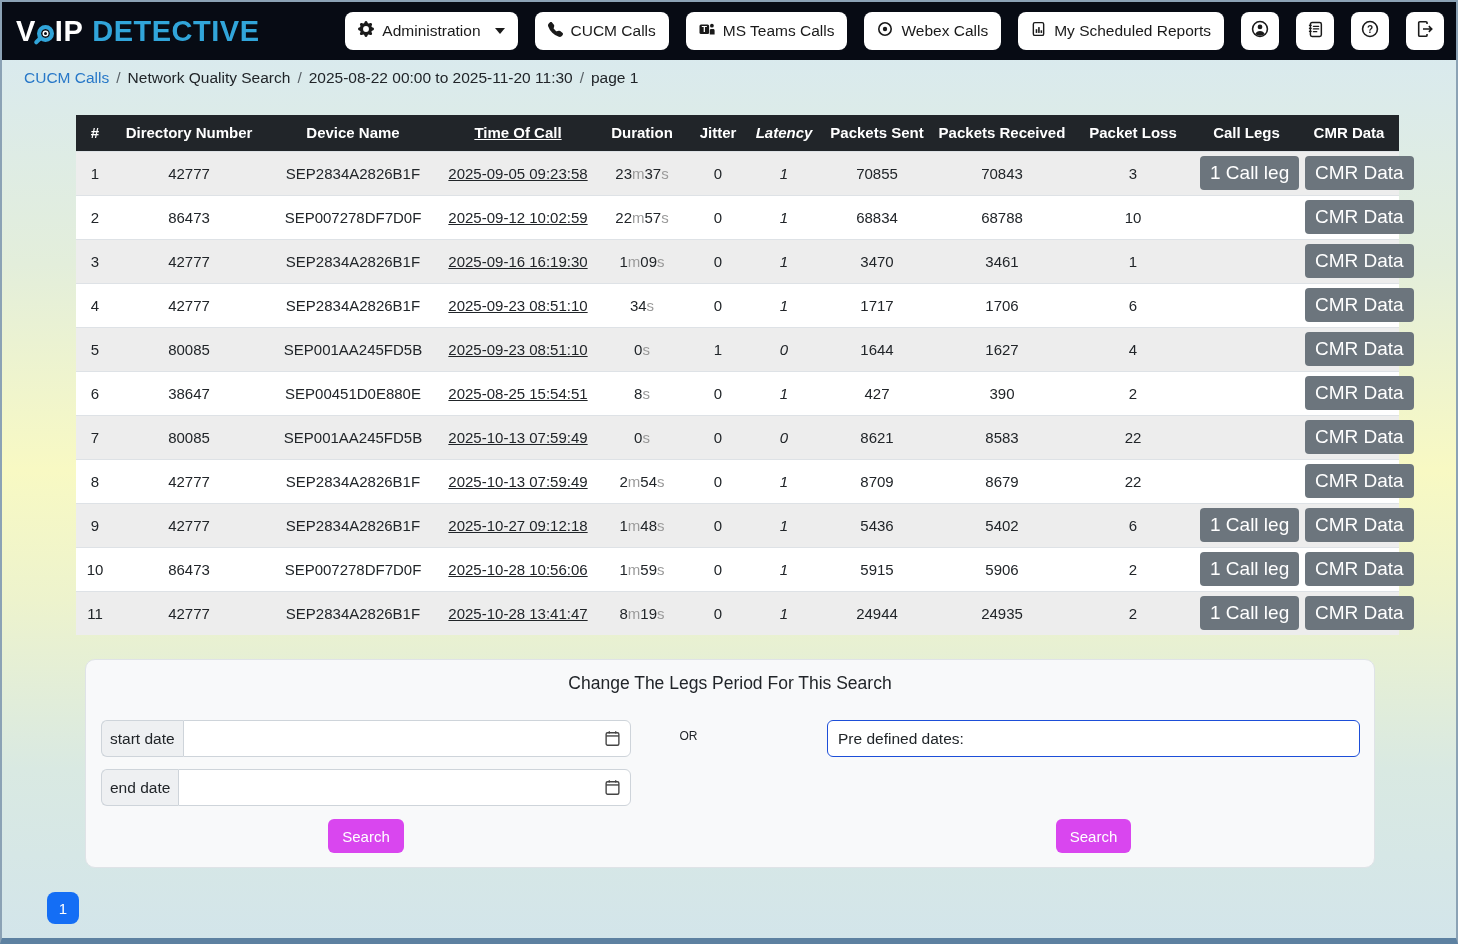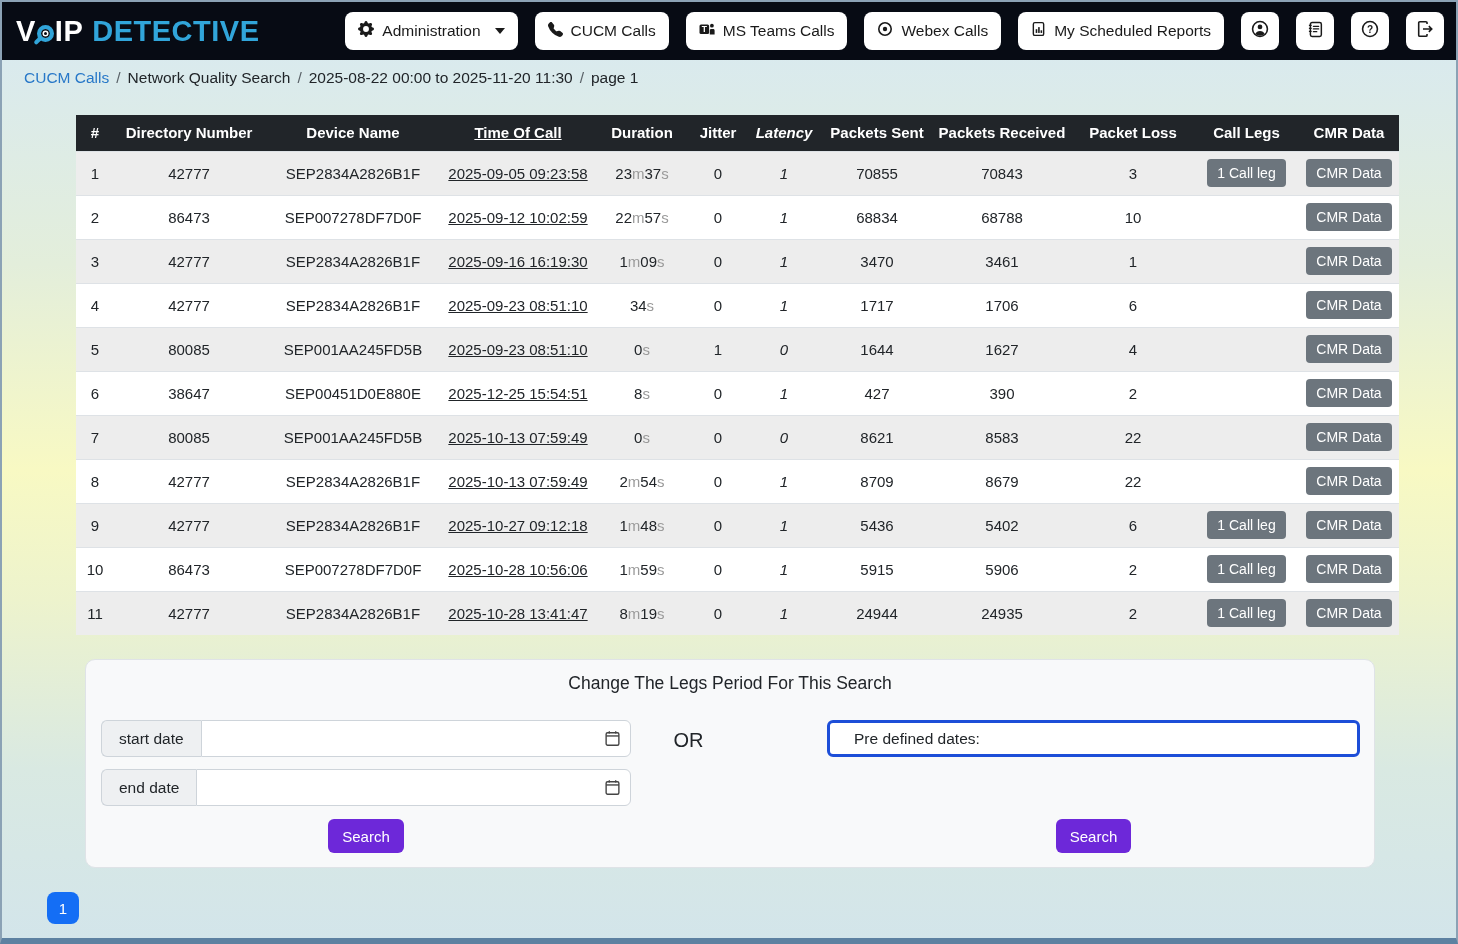--- a/index.html
+++ b/index.html
@@ -73,55 +73,55 @@
   .col-jit   { width:56px; }
   .col-lat   { width:76px;font-style:italic; }
   .col-sent  { width:110px; }
   .col-recv  { width:140px; }
   .col-loss  { width:122px; }
   .col-legs  { width:105px; }
   .col-cmr   { width:100px; }
   .unit { color:#9a9a9a; }
   .btn-gray {
     background:#6c757d; color:#ffffff; border:none; border-radius:4px;
-    padding:6px 10px; font-size:14px; font-family:"Liberation Sans",sans-serif;
+    padding:6px 10px; font-size:19px; font-family:"Liberation Sans",sans-serif;
     cursor:pointer; white-space:nowrap;
   }
   
   .form-card {
     margin:24px 81px 0 83px; height:209px;
     background:#f8f9fa; border:1px solid #dfe3e7; border-radius:10px;
   }
   .form-title { text-align:center; padding-top:13px; font-size:17.5px; color:#212529; }
   .form-body { display:flex; margin-top:26px; }
   .form-left { width:530px; margin-left:15px; }
-  .form-mid  { width:115px; text-align:center; font-size:20px; padding-top:9px; color:#212529; }
+  .form-mid  { width:115px; text-align:center; font-size:12px; padding-top:9px; color:#212529; }
   .form-right{ flex:1; }
   .input-group { display:flex; height:37px; margin-bottom:12px; }
   .ig-label {
     background:#eef0f2; border:1px solid #ced4da; border-right:none;
     border-radius:6px 0 0 6px; display:flex; align-items:center;
-    padding:0 17px; font-size:15.5px; color:#212529;
+    padding:0 8px; font-size:15.5px; color:#212529;
   }
   .ig-input {
     flex:1; border:1px solid #ced4da; border-radius:0 6px 6px 0;
     background:#ffffff; position:relative; cursor:text;
   }
   .ig-input svg { position:absolute; right:9px; top:9px; cursor:pointer; }
   .btn-primary {
-    background:#6d28d9; color:#ffffff; border:none; border-radius:6px;
+    background:#d946ef; color:#ffffff; border:none; border-radius:6px;
     height:34px; padding:0 14px; font-size:15px; font-family:"Liberation Sans",sans-serif;
     cursor:pointer;
     text-align:center;
   }
   .left-btn-row { text-align:center; margin-top:13px; }
   .predef {
-    height:37px; background:#ffffff; border:3px solid #1d4ed8; border-radius:6px;
+    height:37px; background:#ffffff; border:1px solid #1d4ed8; border-radius:6px;
     margin-left:81px; margin-right:14px; display:flex; align-items:center;
-    padding-left:24px; font-size:15.5px; color:#212529; cursor:pointer;
+    padding-left:10px; font-size:15.5px; color:#212529; cursor:pointer;
   }
   .right-btn-row { margin:62px 14px 0 81px; text-align:center; }
   
   .pagination { margin:24px 0 0 45px; }
   .page-btn {
     width:32px; height:32px; background:#146ef5; color:#ffffff;
     border:none; border-radius:8px; font-size:15px; cursor:pointer;
     font-family:"Liberation Sans",sans-serif;
   }
 </style>
@@ -323,21 +323,21 @@
       <td class="col-recv">1627</td>
       <td class="col-loss">4</td>
       <td class="col-legs"></td>
       <td class="col-cmr"><button class="btn-gray">CMR Data</button></td>
     </tr>
 
     <tr>
       <td class="col-num">6</td>
       <td class="col-dn">38647</td>
       <td class="col-device">SEP00451D0E880E</td>
-      <td class="col-time">2025-12-25 15:54:51</td>
+      <td class="col-time">2025-08-25 15:54:51</td>
       <td class="col-dur">8<span class="unit">s</span></td>
       <td class="col-jit">0</td>
       <td class="col-lat">1</td>
       <td class="col-sent">427</td>
       <td class="col-recv">390</td>
       <td class="col-loss">2</td>
       <td class="col-legs"></td>
       <td class="col-cmr"><button class="btn-gray">CMR Data</button></td>
     </tr>
 

